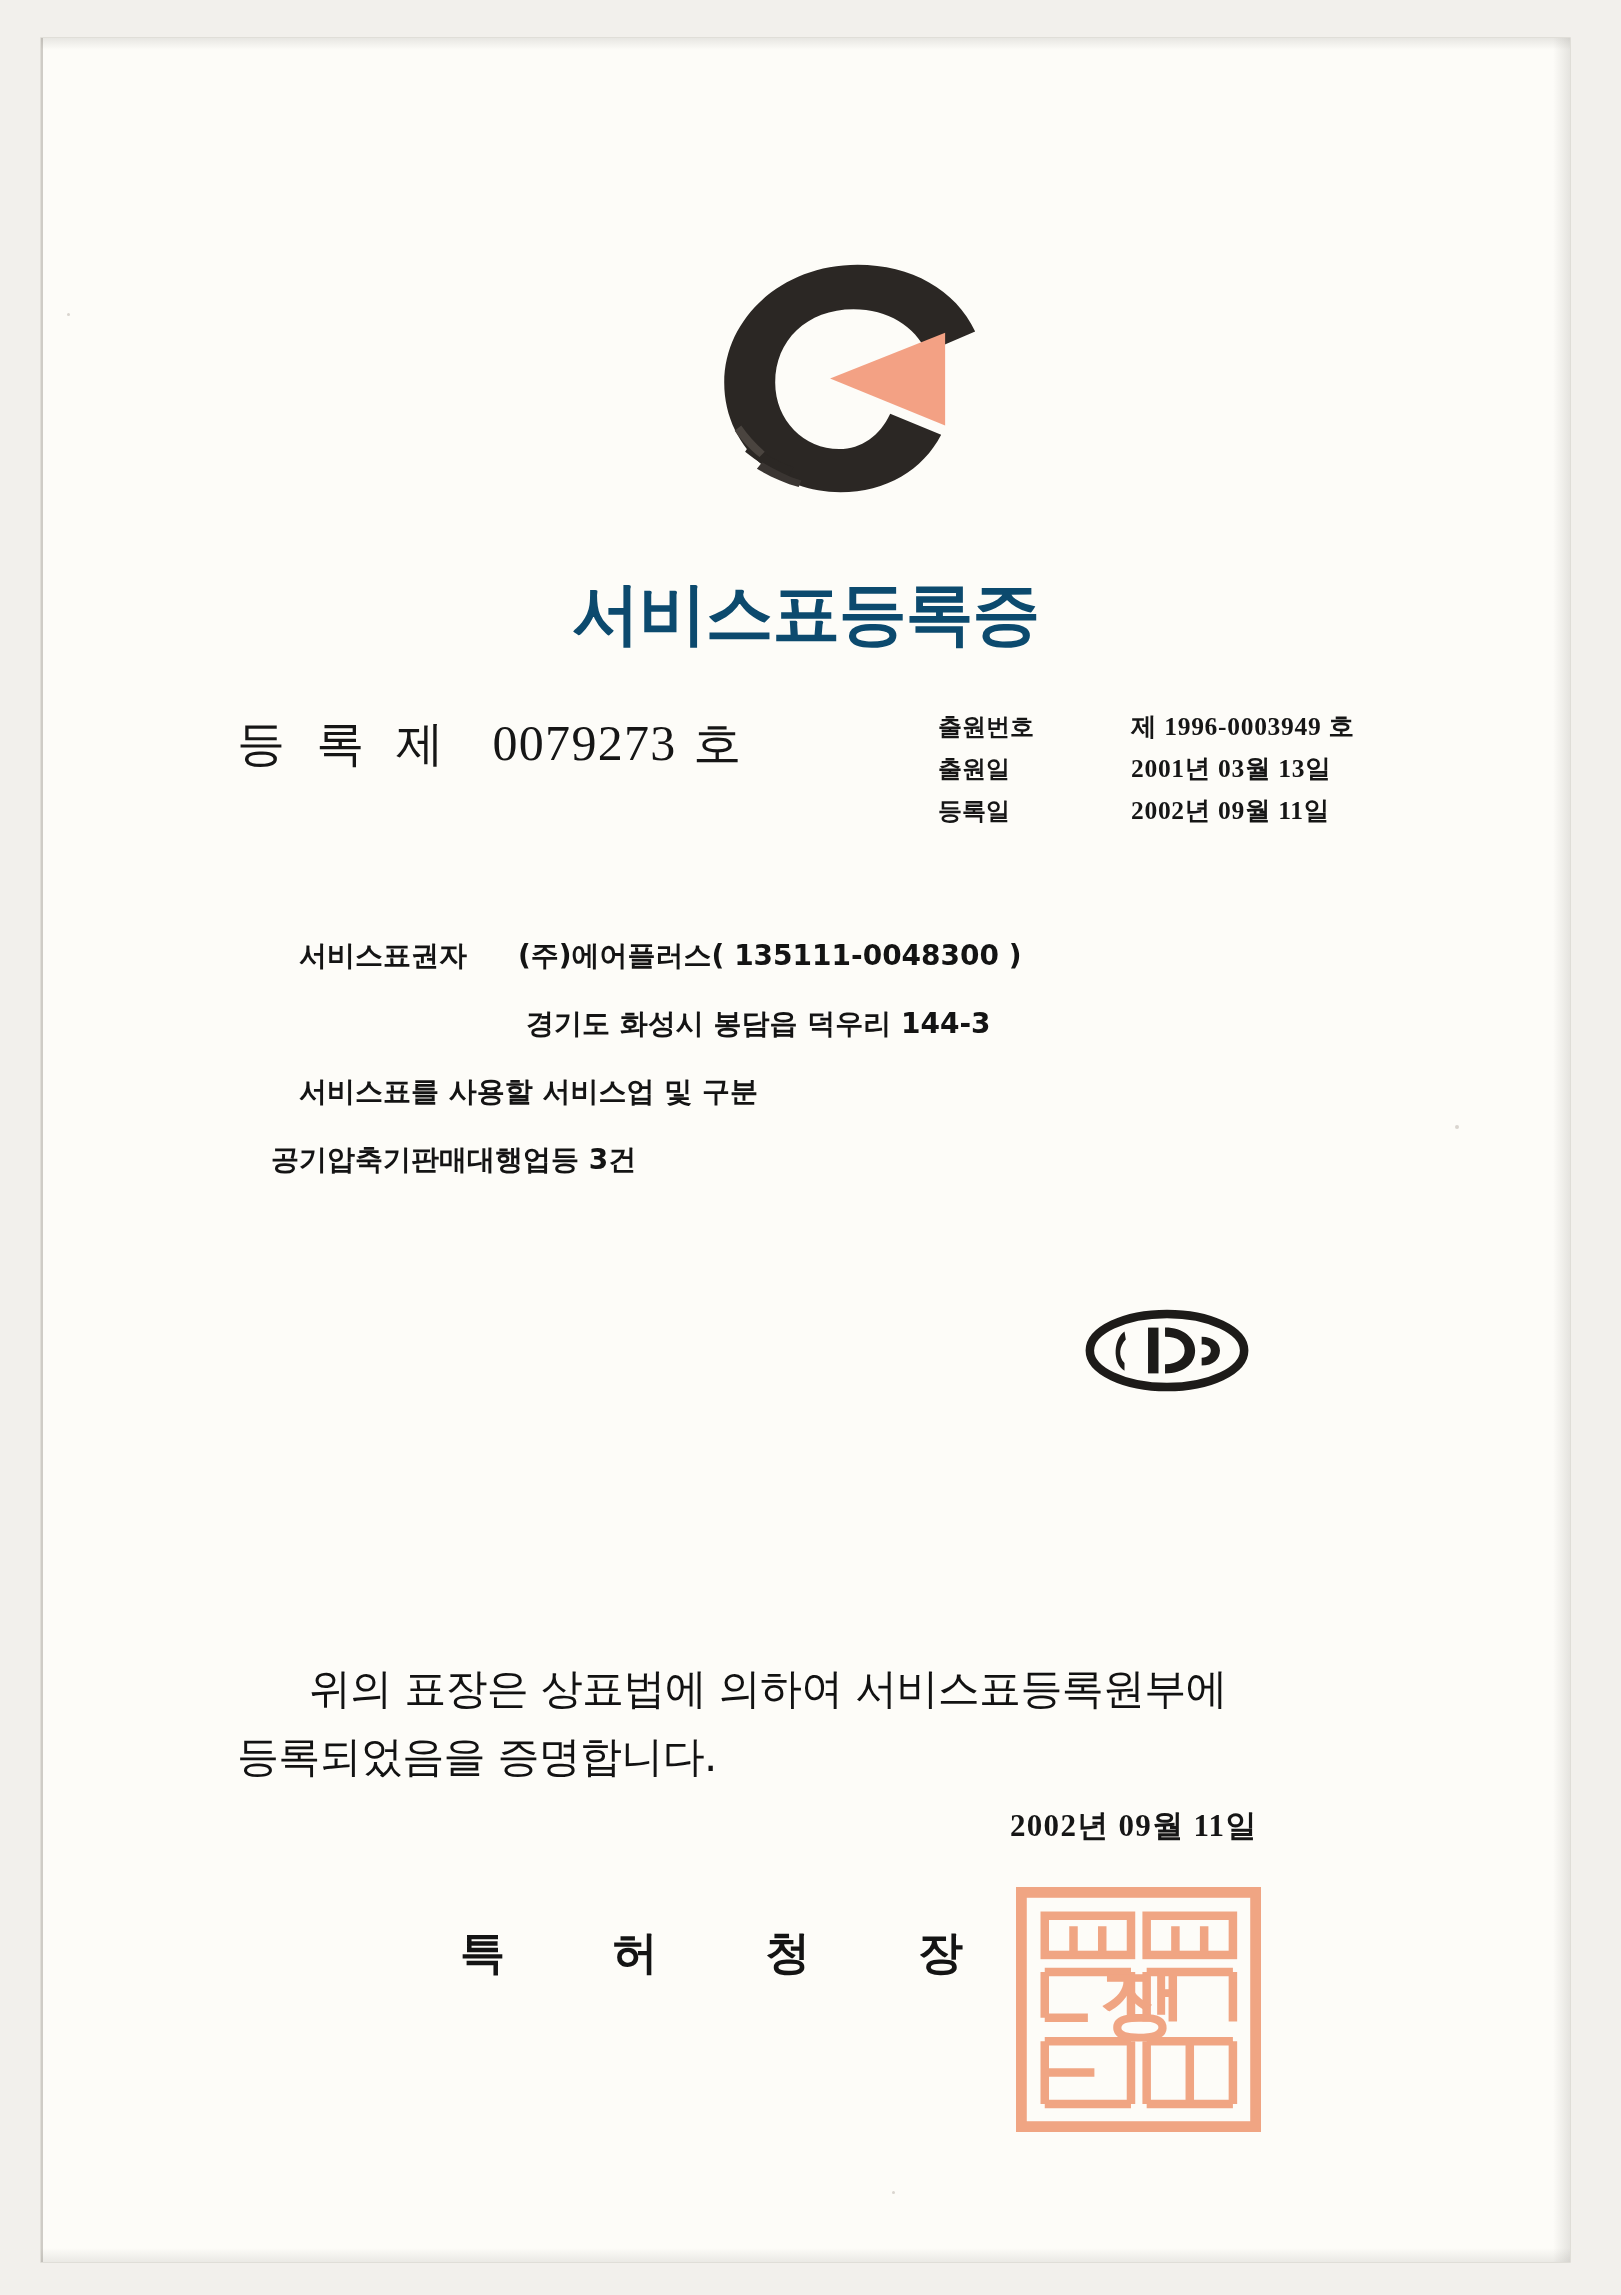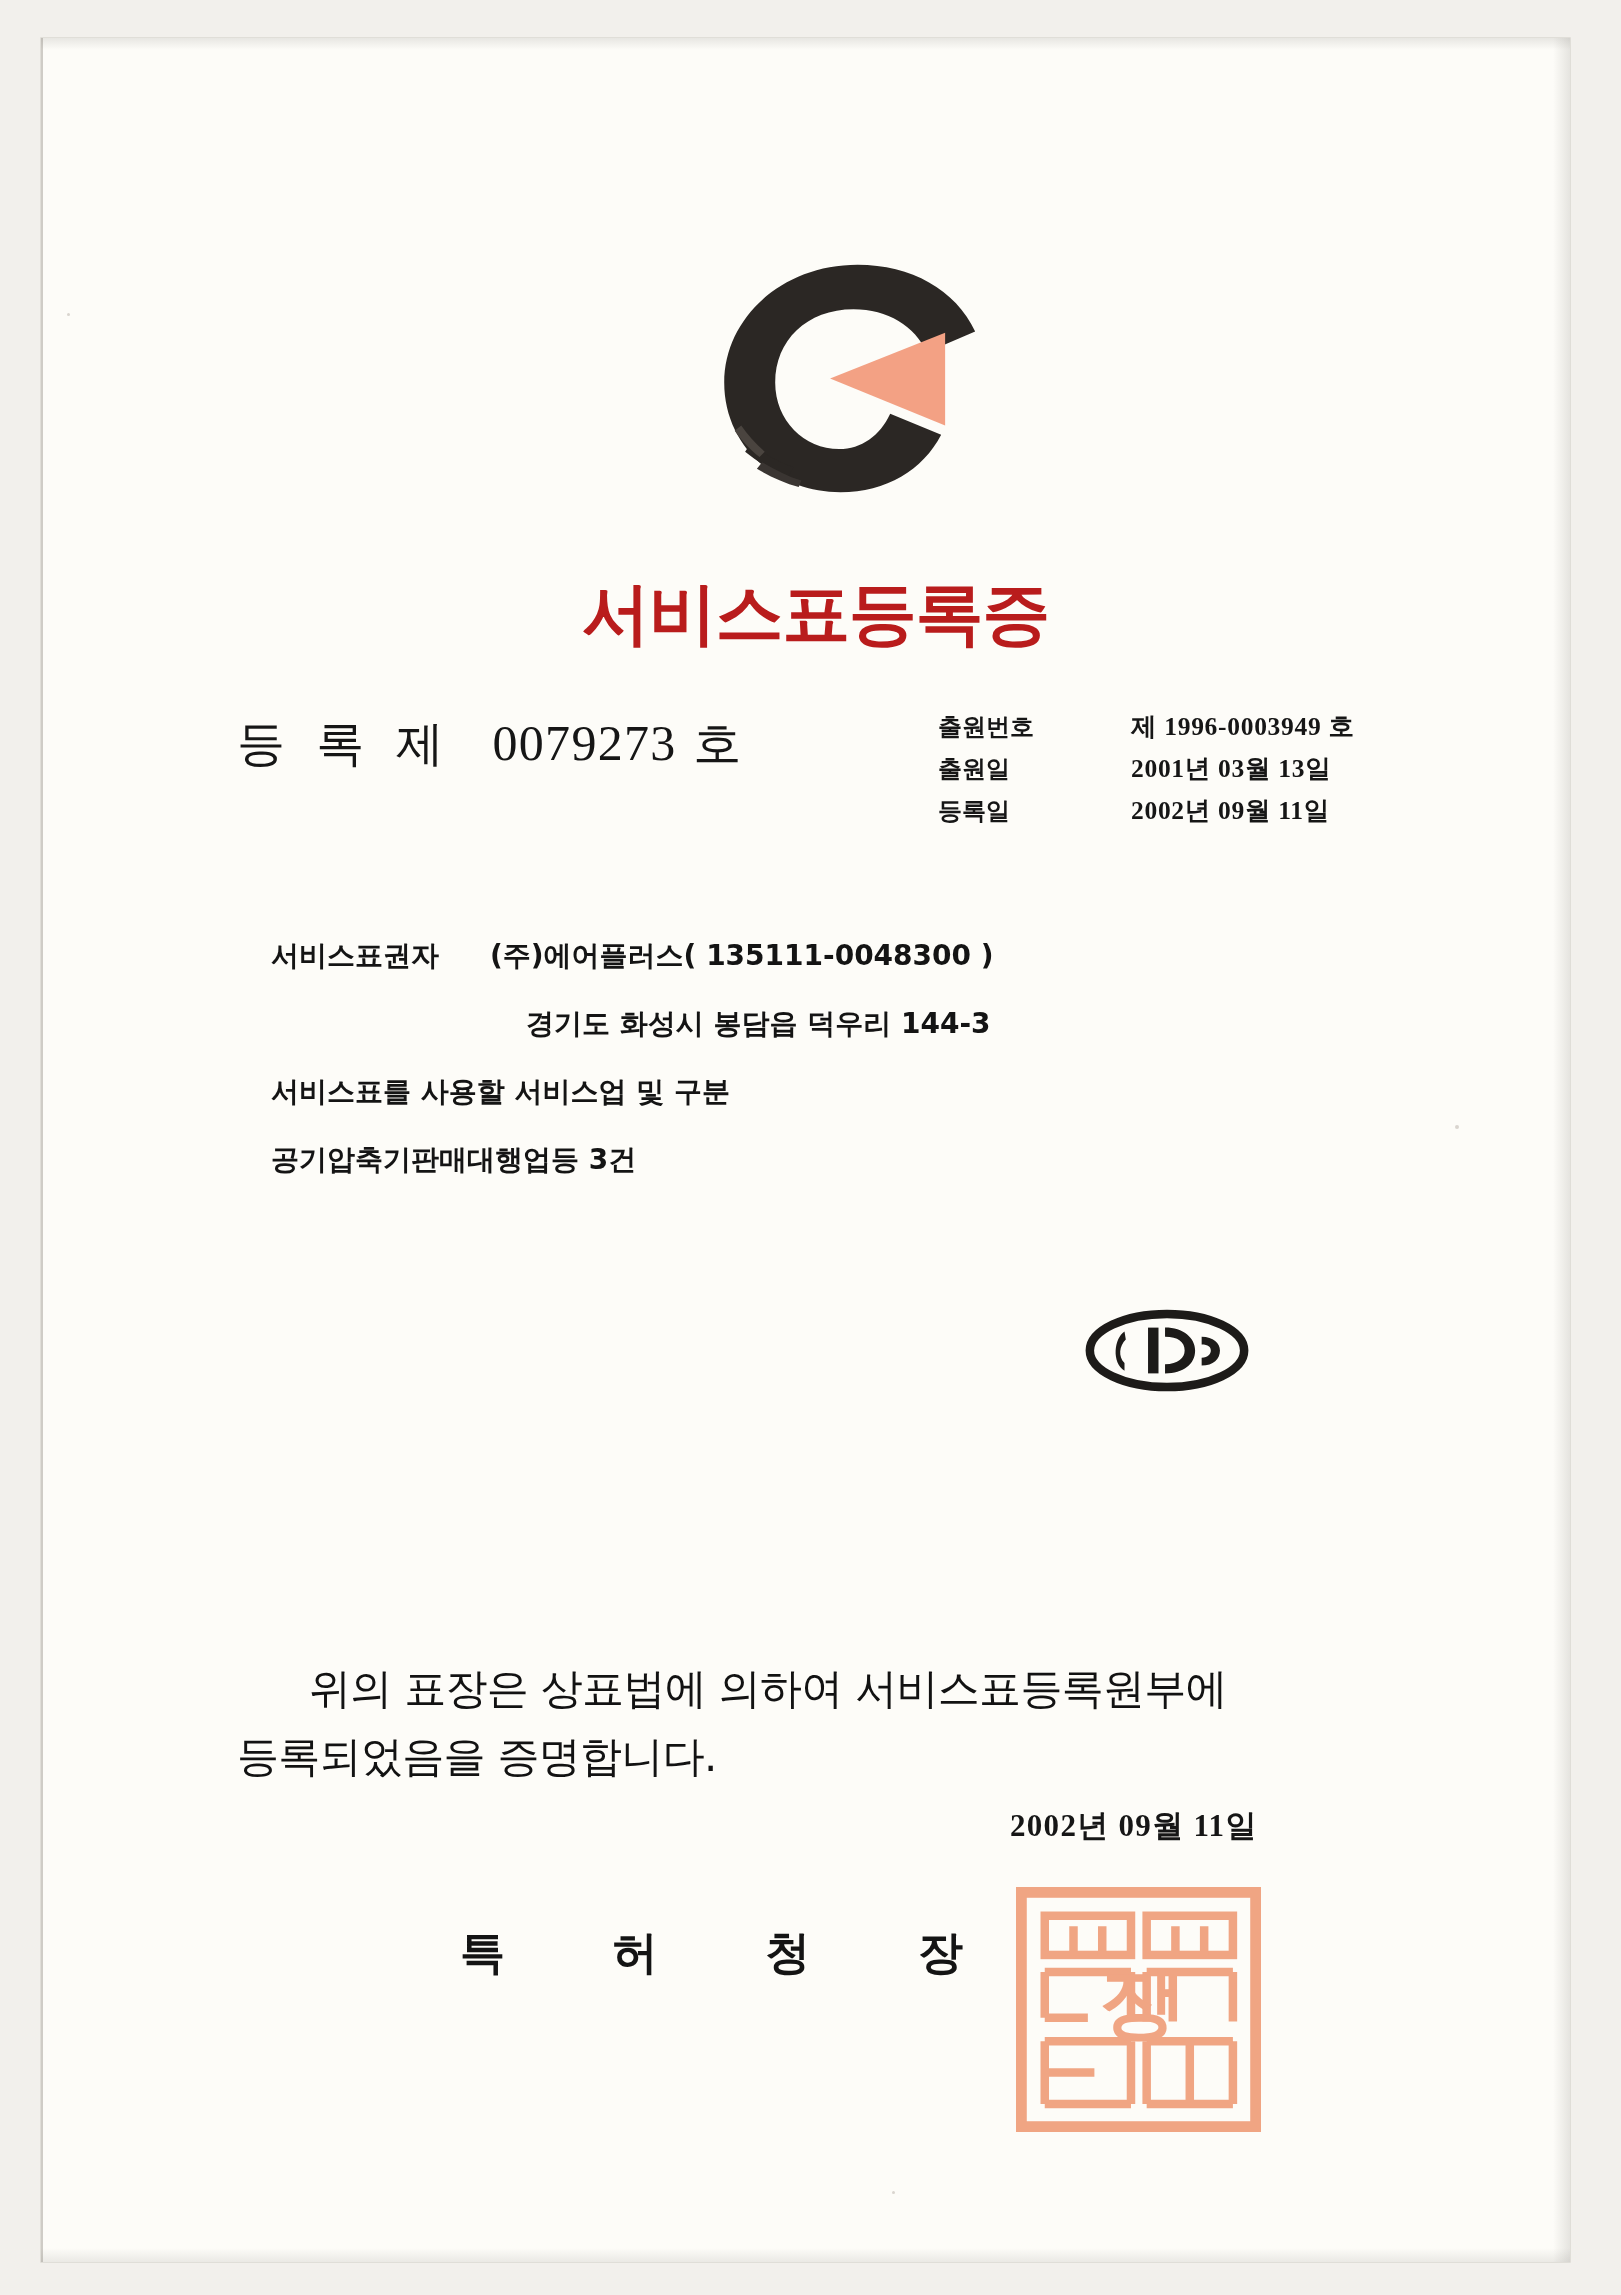--- a/index.html
+++ b/index.html
@@ -68,22 +68,21 @@
   .doc-title {
     position: absolute;
     left: 0;
     top: 531px;
     width: 1529px;
     text-align: center;
     font-family: "DejaVu Sans", "Liberation Sans", sans-serif;
     font-weight: bold;
     font-size: 68px;
     letter-spacing: -1.3px;
-    color: #b91c1c;
-    margin-left: 10px;
+    color: #0c4a6e;
   }
 
   
   .reg-line {
     position: absolute;
     left: 196px;
     top: 674px;
     font-size: 48px;
     color: #161616;
     letter-spacing: 1.3px;
@@ -126,21 +125,21 @@
   .body-block {
     position: absolute;
     left: 230px;
     top: 884px;
     width: 1178px;
     color: #141414;
     font-size: 28px;
     line-height: 68px;
     font-weight: bold;
   }
-  .field-row { white-space: nowrap; }
+  .field-row { white-space: nowrap; margin-left: 28px; }
   .field-label { display: inline-block; }
   .field-value { display: inline-block; }
   .owner-gap { display: inline-block; width: 51px; }
   .addr-row { padding-left: 255px; white-space: nowrap; }
   .cls-row { white-space: nowrap; }
   .goods-row { white-space: nowrap; }
 
   
   .mid-seal {
     position: absolute;

